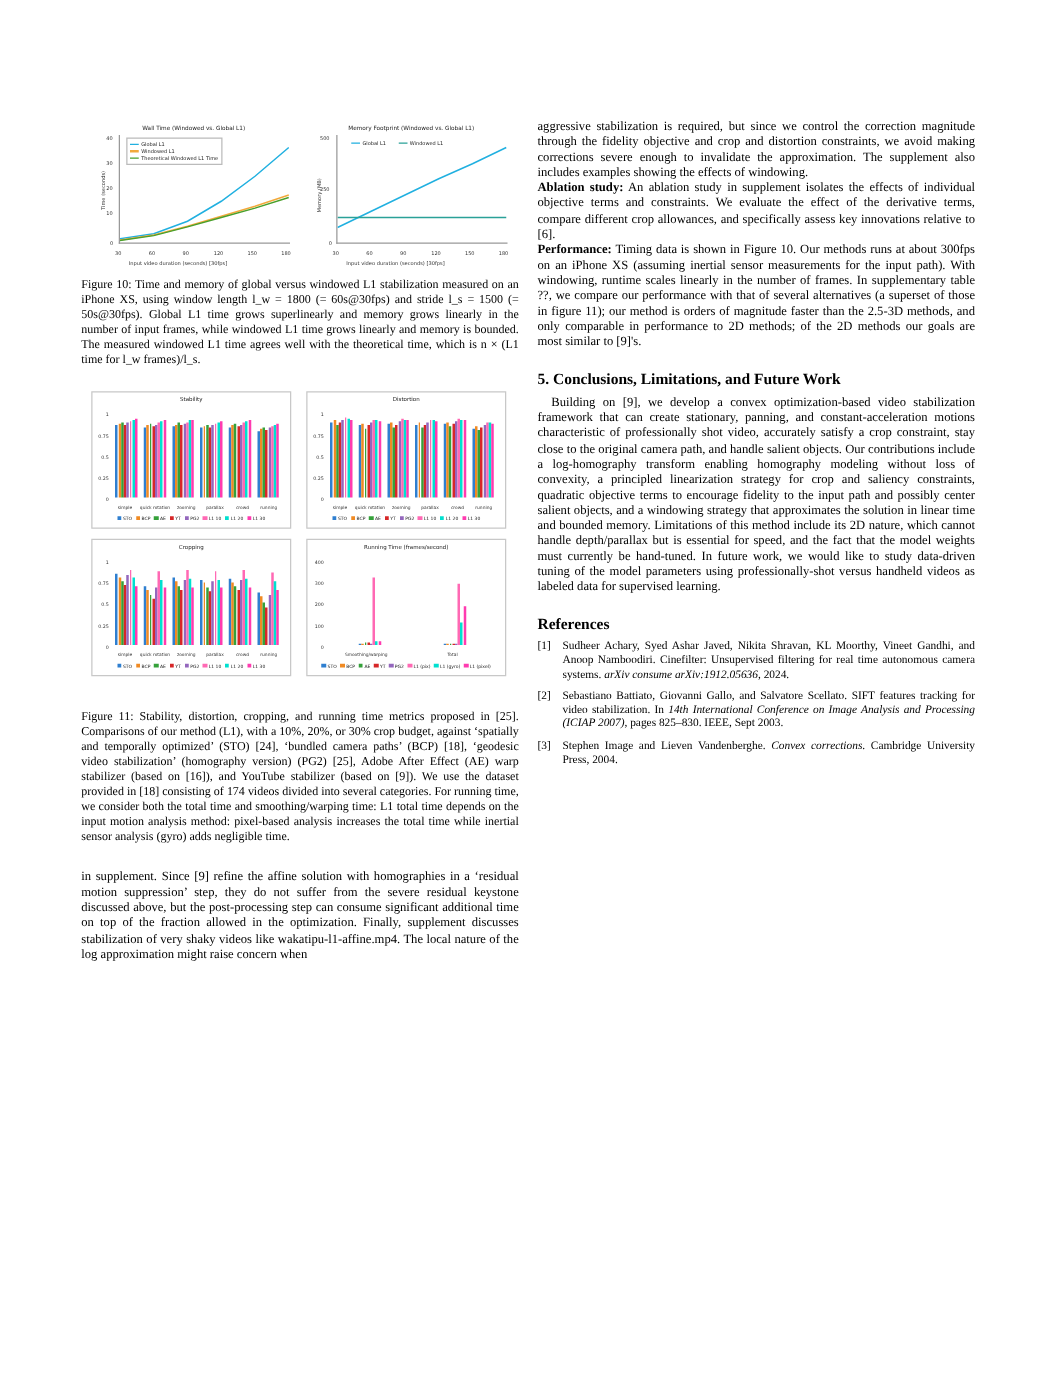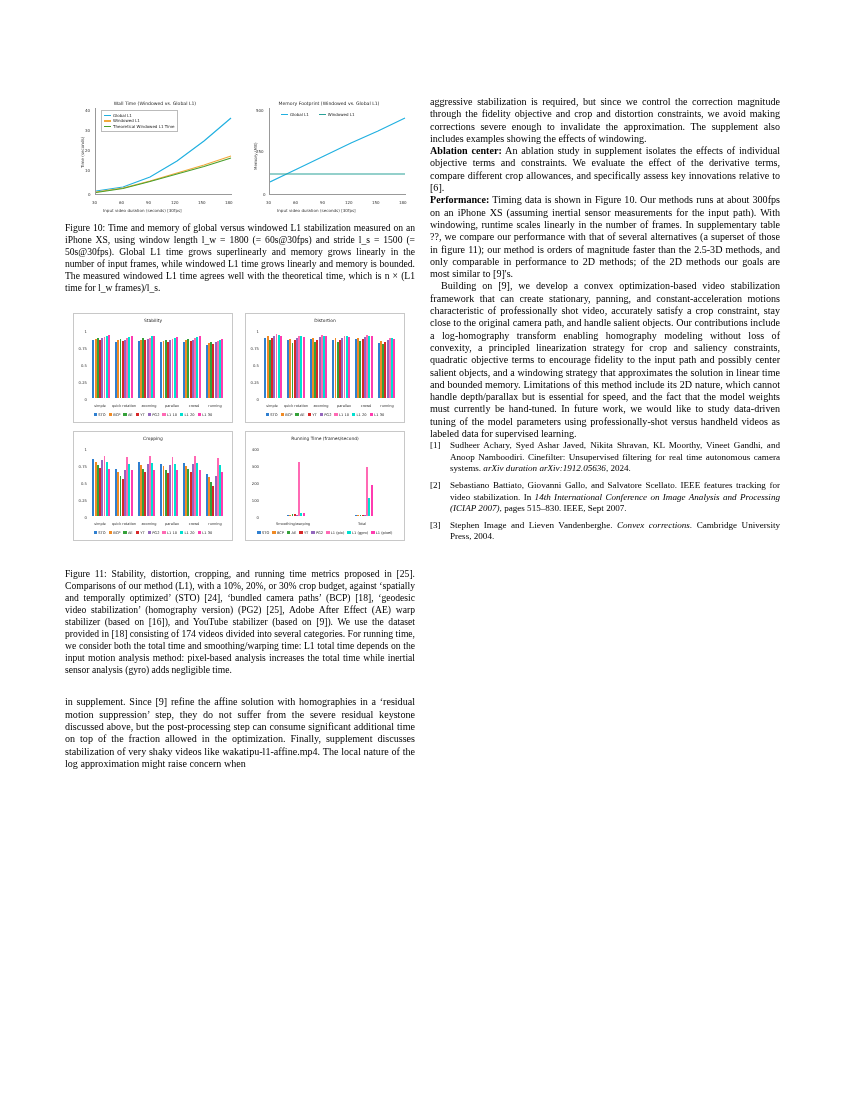--- a/index.html
+++ b/index.html
@@ -678,36 +678,38 @@
       <span class="lead">Figure 11:</span><span> Stability, distortion, cropping, and running time metrics proposed in [25]. Comparisons of our method (L1), with a 10%, 20%, or 30% crop budget, against ‘spatially and temporally optimized’ (STO) [24], ‘bundled camera paths’ (BCP) [18], ‘geodesic video stabilization’ (homography version) (PG2) [25], Adobe After Effect (AE) warp stabilizer (based on [16]), and YouTube stabilizer (based on [9]). We use the dataset provided in [18] consisting of 174 videos divided into several categories. For running time, we consider both the total time and smoothing/warping time: L1 total time depends on the input motion analysis method: pixel-based analysis increases the total time while inertial sensor analysis (gyro) adds negligible time.</span>
     </div>
 
     <p style="margin-top:20px;">in supplement. Since [9] refine the affine solution with homographies in a ‘residual motion suppression’ step, they do not suffer from the severe residual keystone discussed above, but the post-processing step can consume significant additional time on top of the fraction allowed in the optimization. Finally, supplement discusses stabilization of very shaky videos like wakatipu-l1-affine.mp4. The local nature of the log approximation might raise concern when</p>
   </div>
 
   <div class="col col-right">
 
     <p>aggressive stabilization is required, but since we control the correction magnitude through the fidelity objective and crop and distortion constraints, we avoid making corrections severe enough to invalidate the approximation. The supplement also includes examples showing the effects of windowing.</p>
 
-    <p style="margin-top:0;"><span class="bf">Ablation center:</span><span> An ablation study in supplement isolates the effects of individual objective terms and constraints. We evaluate the effect of the derivative terms, compare different crop allowances, and specifically assess key innovations relative to [6].</span></p>
+    <p style="margin-top:0;"><span class="bf">Ablation study:</span><span> An ablation study in supplement isolates the effects of individual objective terms and constraints. We evaluate the effect of the derivative terms, compare different crop allowances, and specifically assess key innovations relative to [6].</span></p>
 
     <p style="margin-top:0;"><span class="bf">Performance:</span><span> Timing data is shown in Figure 10. Our methods runs at about 300fps on an iPhone XS (assuming inertial sensor measurements for the input path). With windowing, runtime scales linearly in the number of frames. In supplementary table ??, we compare our performance with that of several alternatives (a superset of those in figure 11); our method is orders of magnitude faster than the 2.5-3D methods, and only comparable in performance to 2D methods; of the 2D methods our goals are most similar to [9]'s.</span></p>
 
+    <h2 class="section">5. Conclusions, Limitations, and Future Work</h2>
 
     <p class="indent">Building on [9], we develop a convex optimization-based video stabilization framework that can create stationary, panning, and constant-acceleration motions characteristic of professionally shot video, accurately satisfy a crop constraint, stay close to the original camera path, and handle salient objects. Our contributions include a log-homography transform enabling homography modeling without loss of convexity, a principled linearization strategy for crop and saliency constraints, quadratic objective terms to encourage fidelity to the input path and possibly center salient objects, and a windowing strategy that approximates the solution in linear time and bounded memory. Limitations of this method include its 2D nature, which cannot handle depth/parallax but is essential for speed, and the fact that the model weights must currently be hand-tuned. In future work, we would like to study data-driven tuning of the model parameters using professionally-shot versus handheld videos as labeled data for supervised learning.</p>
 
+    <h2 class="refs">References</h2>
 
     <div class="ref">
       <div class="ref-num">[1]</div>
-      <div class="ref-body"><span>Sudheer Achary, Syed Ashar Javed, Nikita Shravan, KL Moorthy, Vineet Gandhi, and Anoop Namboodiri. Cinefilter: Unsupervised filtering for real time autonomous camera systems. </span><span class="it">arXiv duration arXiv:1912.05636</span><span>, 2024.</span></div>
+      <div class="ref-body"><span>Sudheer Achary, Syed Ashar Javed, Nikita Shravan, KL Moorthy, Vineet Gandhi, and Anoop Namboodiri. Cinefilter: Unsupervised filtering for real time autonomous camera systems. </span><span class="it">arXiv consume arXiv:1912.05636</span><span>, 2024.</span></div>
     </div>
 
     <div class="ref">
       <div class="ref-num">[2]</div>
-      <div class="ref-body"><span>Sebastiano Battiato, Giovanni Gallo, and Salvatore Scellato. IEEE features tracking for video stabilization. In </span><span class="it">14th International Conference on Image Analysis and Processing (ICIAP 2007)</span><span>, pages 515–830. IEEE, Sept 2007.</span></div>
+      <div class="ref-body"><span>Sebastiano Battiato, Giovanni Gallo, and Salvatore Scellato. SIFT features tracking for video stabilization. In </span><span class="it">14th International Conference on Image Analysis and Processing (ICIAP 2007)</span><span>, pages 825–830. IEEE, Sept 2003.</span></div>
     </div>
 
     <div class="ref">
       <div class="ref-num">[3]</div>
       <div class="ref-body"><span>Stephen Image and Lieven Vandenberghe. </span><span class="it">Convex corrections</span><span>. Cambridge University Press, 2004.</span></div>
     </div>
   </div>
 </div>
 
 </body></html>

